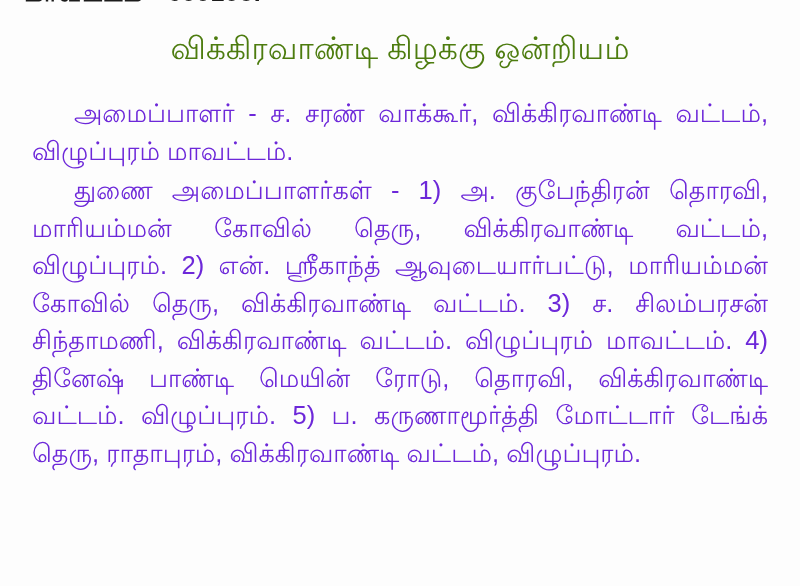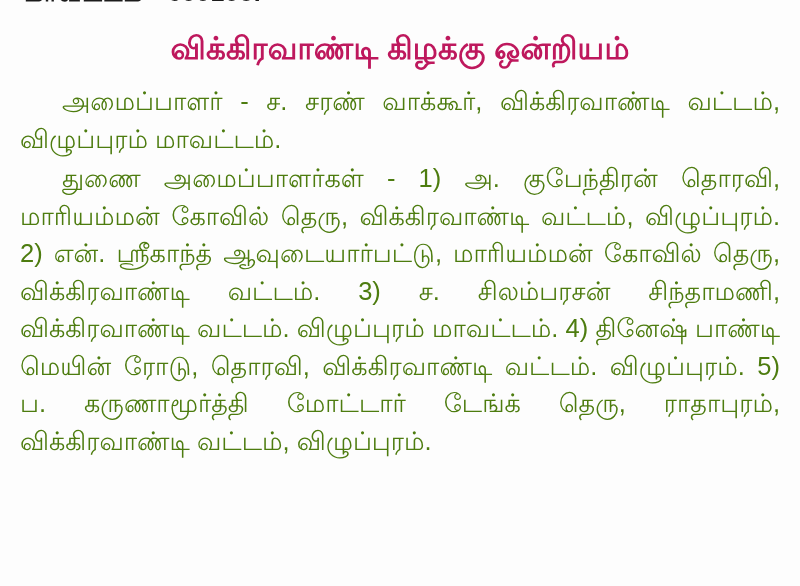--- a/index.html
+++ b/index.html
@@ -34,31 +34,31 @@
     font-weight: bold;
     letter-spacing: 0.5px;
     color: #1b1b1b;
     white-space: nowrap;
   }
   .headline {
     margin: 0;
     padding-top: 30px;
     text-align: center;
     font-size: 31px;
-    font-weight: bold;
-    color: #be185d;
+    font-weight: normal;
+    color: #4d7c0f;
     letter-spacing: 0.2px;
     line-height: 1.2;
   }
   .body-text {
-    margin: 4px;
+    margin: 16px;
     padding-top: 12px;
     font-size: 25.5px;
     line-height: 1.47;
-    color: #4d7c0f;
+    color: #6d28d9;
     text-align: justify;
     text-justify: inter-word;
   }
   .para {
     margin: 0 0 2px 0;
     text-indent: 42px;
     text-align: justify;
     text-align-last: left;
   }
 </style>

